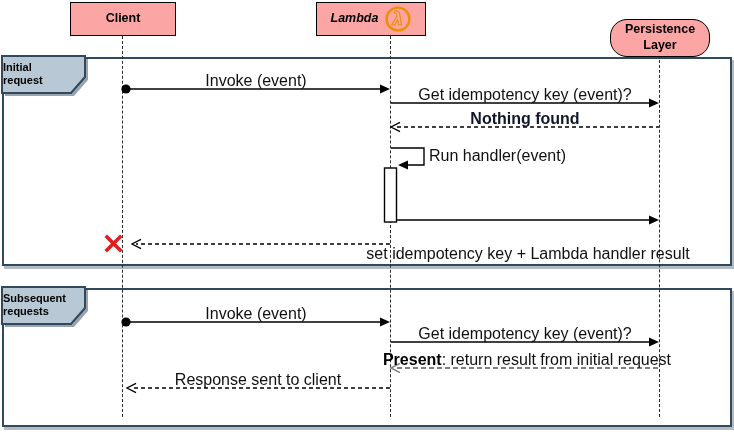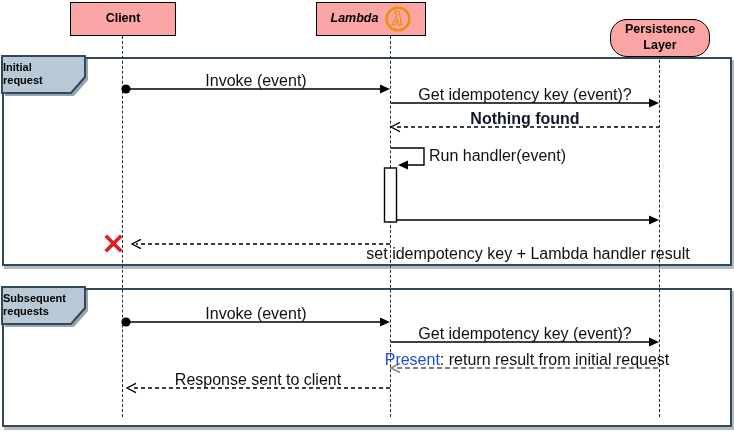--- a/index.html
+++ b/index.html
@@ -51,21 +51,21 @@
   
   .wires{position:absolute;left:0;top:0;pointer-events:none;}
   
   .msg-label{
     position:absolute;
     font-size:16px;color:#101010;white-space:nowrap;
     transform:translateX(-50%);
   }
   .msg-label.left-align{transform:none;}
   .red{color:#0f172a;font-weight:bold;}
-  .green{color:#1d4ed8;font-weight:normal;}
+  .green{color:#000000;font-weight:bold;}
 </style>
 </head>
 <body>
 
 <div class="canvas">
 
   <div class="frame frame-1"></div>
   <div class="frame frame-2"></div>
 
   <svg class="frame-tab" viewBox="0 0 94 44">

